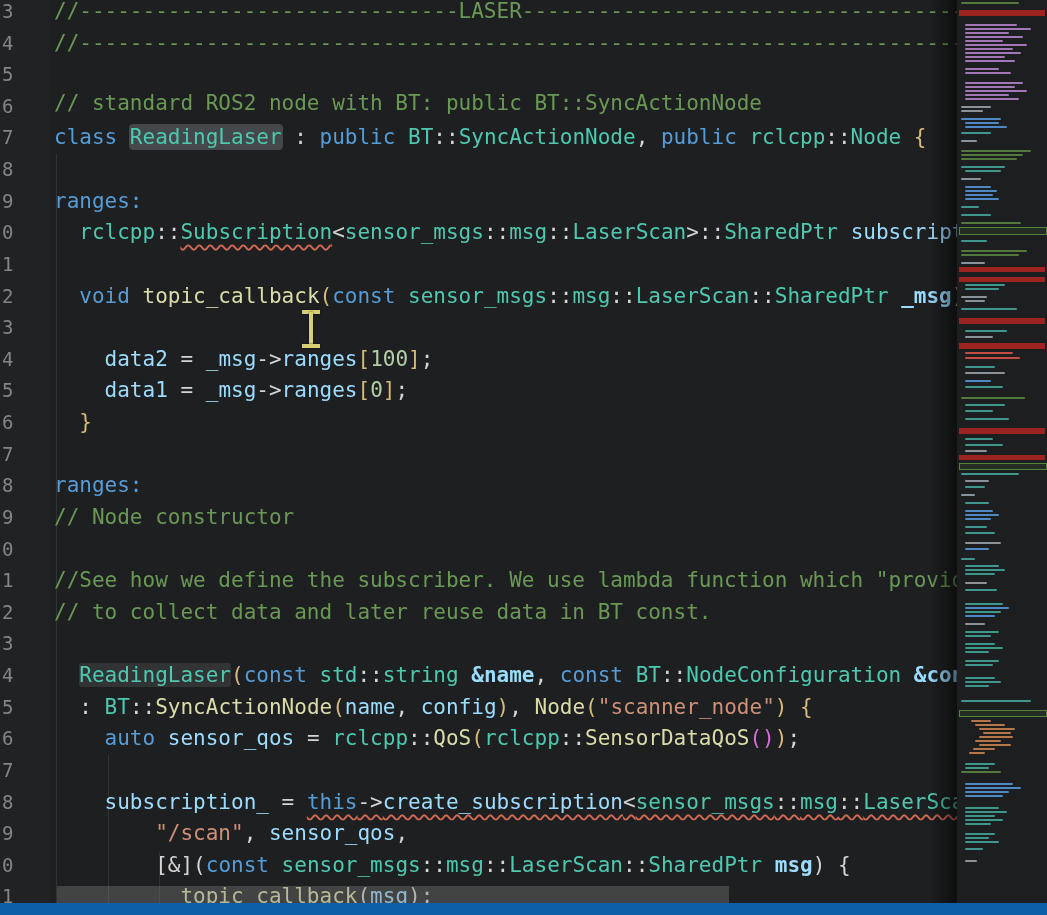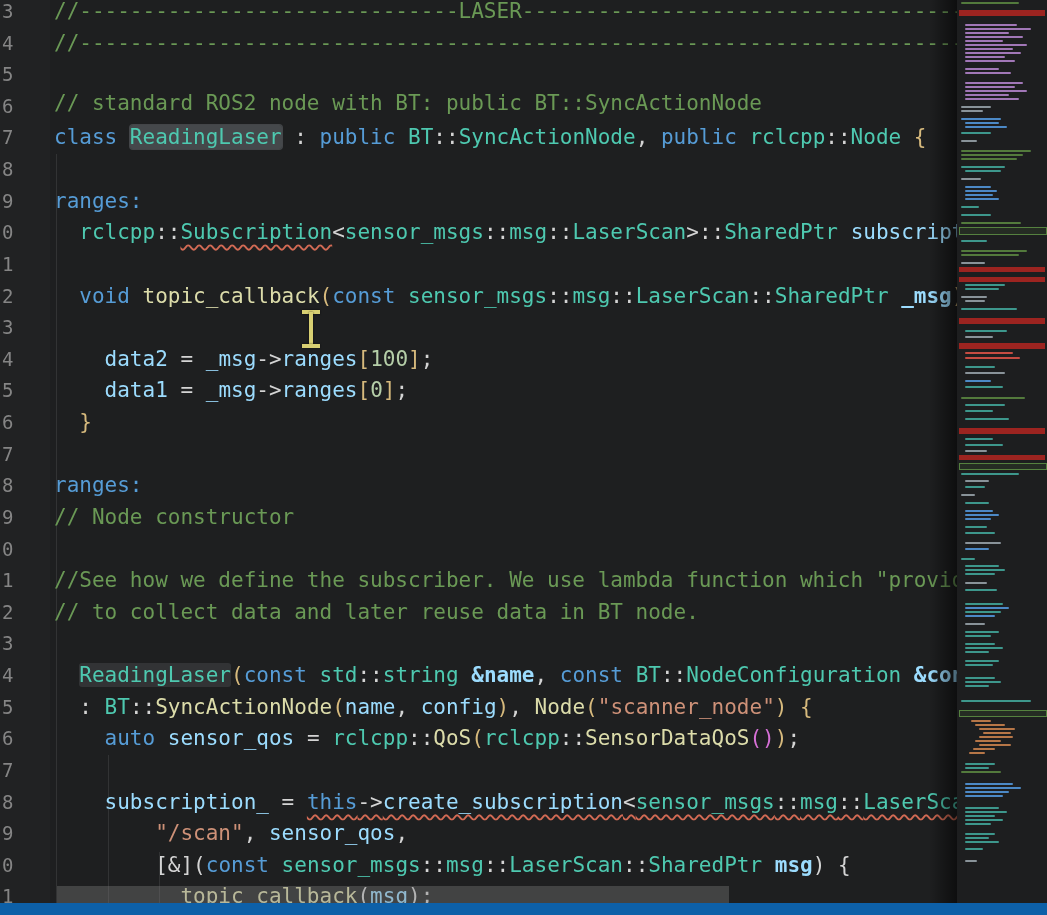--- a/index.html
+++ b/index.html
@@ -51,21 +51,21 @@
         <div class="code-line" style="top: 280.58px;"><span style="color: rgb(212, 212, 212);">  </span><span style="color: rgb(86, 156, 214);">void </span><span style="color: rgb(220, 220, 170);">topic_callback</span><span style="color: rgb(215, 186, 125);">(</span><span style="color: rgb(86, 156, 214);">const </span><span style="color: rgb(78, 201, 176);">sensor_msgs</span><span style="color: rgb(212, 212, 212);">::</span><span style="color: rgb(78, 201, 176);">msg</span><span style="color: rgb(212, 212, 212);">::</span><span style="color: rgb(78, 201, 176);">LaserScan</span><span style="color: rgb(212, 212, 212);">::</span><span style="color: rgb(78, 201, 176);">SharedPtr </span><span class="bold" style="color: rgb(156, 220, 254);">_msg</span><span style="color: rgb(215, 186, 125);">) {</span></div>
         <div class="code-line" style="top: 312.2px;"></div>
         <div class="code-line" style="top: 343.82px;"><span style="color: rgb(212, 212, 212);">    </span><span style="color: rgb(156, 220, 254);">data2 </span><span style="color: rgb(212, 212, 212);">= </span><span style="color: rgb(156, 220, 254);">_msg</span><span style="color: rgb(212, 212, 212);">-&gt;</span><span style="color: rgb(156, 220, 254);">ranges</span><span style="color: rgb(215, 186, 125);">[</span><span style="color: rgb(181, 206, 168);">100</span><span style="color: rgb(215, 186, 125);">]</span><span style="color: rgb(212, 212, 212);">;</span></div>
         <div class="code-line" style="top: 375.44px;"><span style="color: rgb(212, 212, 212);">    </span><span style="color: rgb(156, 220, 254);">data1 </span><span style="color: rgb(212, 212, 212);">= </span><span style="color: rgb(156, 220, 254);">_msg</span><span style="color: rgb(212, 212, 212);">-&gt;</span><span style="color: rgb(156, 220, 254);">ranges</span><span style="color: rgb(215, 186, 125);">[</span><span style="color: rgb(181, 206, 168);">0</span><span style="color: rgb(215, 186, 125);">]</span><span style="color: rgb(212, 212, 212);">;</span></div>
         <div class="code-line" style="top: 407.06px;"><span style="color: rgb(215, 186, 125);">  }</span></div>
         <div class="code-line" style="top: 438.68px;"></div>
         <div class="code-line" style="top: 470.3px;"><span style="color: rgb(86, 156, 214);">ranges:</span></div>
         <div class="code-line" style="top: 501.92px;"><span style="color: rgb(106, 153, 85);">// Node constructor</span></div>
         <div class="code-line" style="top: 533.54px;"></div>
         <div class="code-line" style="top: 565.16px;"><span style="color: rgb(106, 153, 85);">//See how we define the subscriber. We use lambda function which "provides</span></div>
-        <div class="code-line" style="top: 596.78px;"><span style="color: rgb(106, 153, 85);">// to collect data and later reuse data in BT node.</span></div>
+        <div class="code-line" style="top: 596.78px;"><span style="color: rgb(106, 153, 85);">// to collect data and later reuse data in BT const.</span></div>
         <div class="code-line" style="top: 628.4px;"></div>
         <div class="code-line" style="top: 660.02px;"><span style="color: rgb(212, 212, 212);">  </span><span class="hl2" style="color: rgb(78, 201, 176);">ReadingLaser</span><span style="color: rgb(215, 186, 125);">(</span><span style="color: rgb(86, 156, 214);">const </span><span style="color: rgb(78, 201, 176);">std</span><span style="color: rgb(212, 212, 212);">::</span><span style="color: rgb(78, 201, 176);">string </span><span class="bold" style="color: rgb(156, 220, 254);">&amp;name</span><span style="color: rgb(212, 212, 212);">, </span><span style="color: rgb(86, 156, 214);">const </span><span style="color: rgb(78, 201, 176);">BT</span><span style="color: rgb(212, 212, 212);">::</span><span style="color: rgb(78, 201, 176);">NodeConfiguration </span><span class="bold" style="color: rgb(156, 220, 254);">&amp;config</span></div>
         <div class="code-line" style="top: 691.64px;"><span style="color: rgb(212, 212, 212);">  : </span><span style="color: rgb(78, 201, 176);">BT</span><span style="color: rgb(212, 212, 212);">::</span><span style="color: rgb(220, 220, 170);">SyncActionNode</span><span style="color: rgb(215, 186, 125);">(</span><span style="color: rgb(156, 220, 254);">name</span><span style="color: rgb(212, 212, 212);">, </span><span style="color: rgb(156, 220, 254);">config</span><span style="color: rgb(215, 186, 125);">)</span><span style="color: rgb(212, 212, 212);">, </span><span style="color: rgb(220, 220, 170);">Node</span><span style="color: rgb(215, 186, 125);">(</span><span style="color: rgb(206, 145, 120);">"scanner_node"</span><span style="color: rgb(215, 186, 125);">)</span><span style="color: rgb(215, 186, 125);"> {</span></div>
         <div class="code-line" style="top: 723.26px;"><span style="color: rgb(212, 212, 212);">    </span><span style="color: rgb(86, 156, 214);">auto </span><span style="color: rgb(156, 220, 254);">sensor_qos </span><span style="color: rgb(212, 212, 212);">= </span><span style="color: rgb(78, 201, 176);">rclcpp</span><span style="color: rgb(212, 212, 212);">::</span><span style="color: rgb(220, 220, 170);">QoS</span><span style="color: rgb(215, 186, 125);">(</span><span style="color: rgb(78, 201, 176);">rclcpp</span><span style="color: rgb(212, 212, 212);">::</span><span style="color: rgb(220, 220, 170);">SensorDataQoS</span><span style="color: rgb(214, 112, 214);">(</span><span style="color: rgb(214, 112, 214);">)</span><span style="color: rgb(215, 186, 125);">)</span><span style="color: rgb(212, 212, 212);">;</span></div>
         <div class="code-line" style="top: 754.88px;"></div>
         <div class="code-line" style="top: 786.5px;"><span style="color: rgb(212, 212, 212);">    </span><span style="color: rgb(156, 220, 254);">subscription_ </span><span style="color: rgb(212, 212, 212);">= </span><span class="squiggle" style="color: rgb(86, 156, 214);">this</span><span class="squiggle" style="color: rgb(212, 212, 212);">-&gt;</span><span class="squiggle" style="color: rgb(156, 220, 254);">create_subscription</span><span class="squiggle" style="color: rgb(212, 212, 212);">&lt;</span><span class="squiggle" style="color: rgb(78, 201, 176);">sensor_msgs</span><span class="squiggle" style="color: rgb(212, 212, 212);">::</span><span class="squiggle" style="color: rgb(78, 201, 176);">msg</span><span class="squiggle" style="color: rgb(212, 212, 212);">::</span><span class="squiggle" style="color: rgb(78, 201, 176);">LaserScan</span></div>
         <div class="code-line" style="top: 818.12px;"><span style="color: rgb(212, 212, 212);">        </span><span style="color: rgb(206, 145, 120);">"/scan"</span><span style="color: rgb(212, 212, 212);">, </span><span style="color: rgb(156, 220, 254);">sensor_qos</span><span style="color: rgb(212, 212, 212);">,</span></div>
         <div class="code-line" style="top: 849.74px;"><span style="color: rgb(212, 212, 212);">        </span><span style="color: rgb(212, 212, 212);">[&amp;](</span><span style="color: rgb(86, 156, 214);">const </span><span style="color: rgb(78, 201, 176);">sensor_msgs</span><span style="color: rgb(212, 212, 212);">::</span><span style="color: rgb(78, 201, 176);">msg</span><span style="color: rgb(212, 212, 212);">::</span><span style="color: rgb(78, 201, 176);">LaserScan</span><span style="color: rgb(212, 212, 212);">::</span><span style="color: rgb(78, 201, 176);">SharedPtr </span><span class="bold" style="color: rgb(156, 220, 254);">msg</span><span style="color: rgb(212, 212, 212);">) {</span></div>
         <div class="code-line" style="top: 881.36px;"><span style="color: rgb(212, 212, 212);">          </span><span style="color: rgb(220, 220, 170);">topic_callback</span><span style="color: rgb(212, 212, 212);">(</span><span style="color: rgb(156, 220, 254);">msg</span><span style="color: rgb(212, 212, 212);">);</span></div>
       </div>

